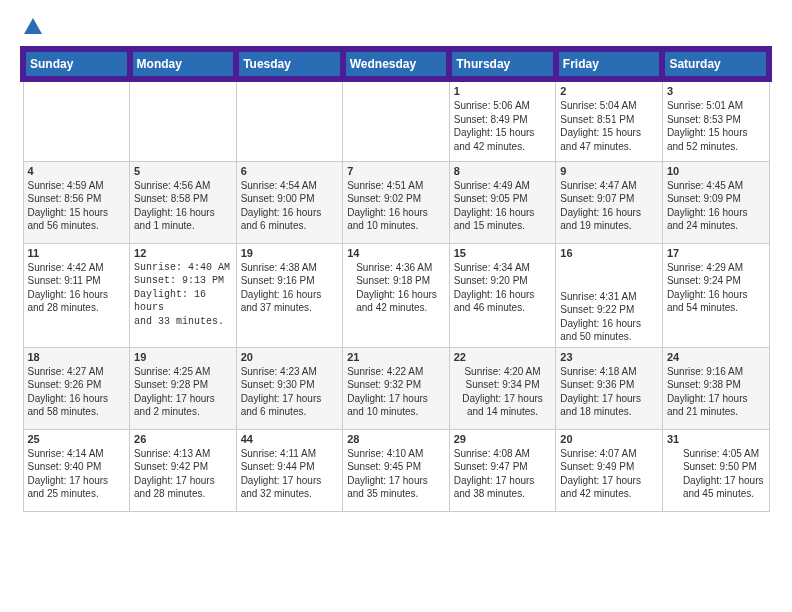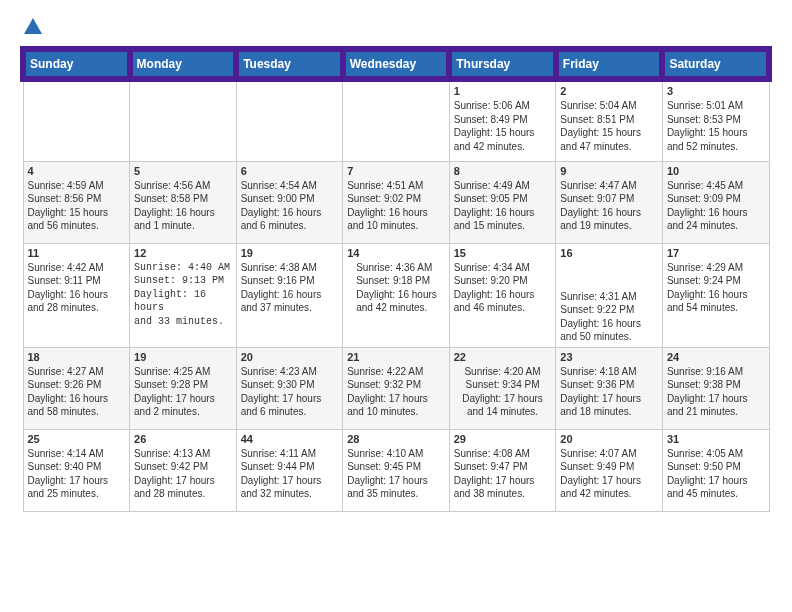--- a/index.html
+++ b/index.html
@@ -349,21 +349,21 @@
           </td>
           <td>
             <span class="day-number">20</span>
             <div class="day-info" style="white-space: pre-line;">Sunrise: 4:07 AM
 Sunset: 9:49 PM
 Daylight: 17 hours
 and 42 minutes.</div>
           </td>
           <td>
             <span class="day-number">31</span>
-            <div class="day-info" style="white-space: pre-line;">Sunrise: 4:05 AM
+            <div class="day-info" style="white-space: pre-line; margin-left: 16px;">Sunrise: 4:05 AM
 Sunset: 9:50 PM
 Daylight: 17 hours
 and 45 minutes.</div>
           </td>
         </tr>
       </tbody>
   </table>
 </div>
 
 </body></html>

